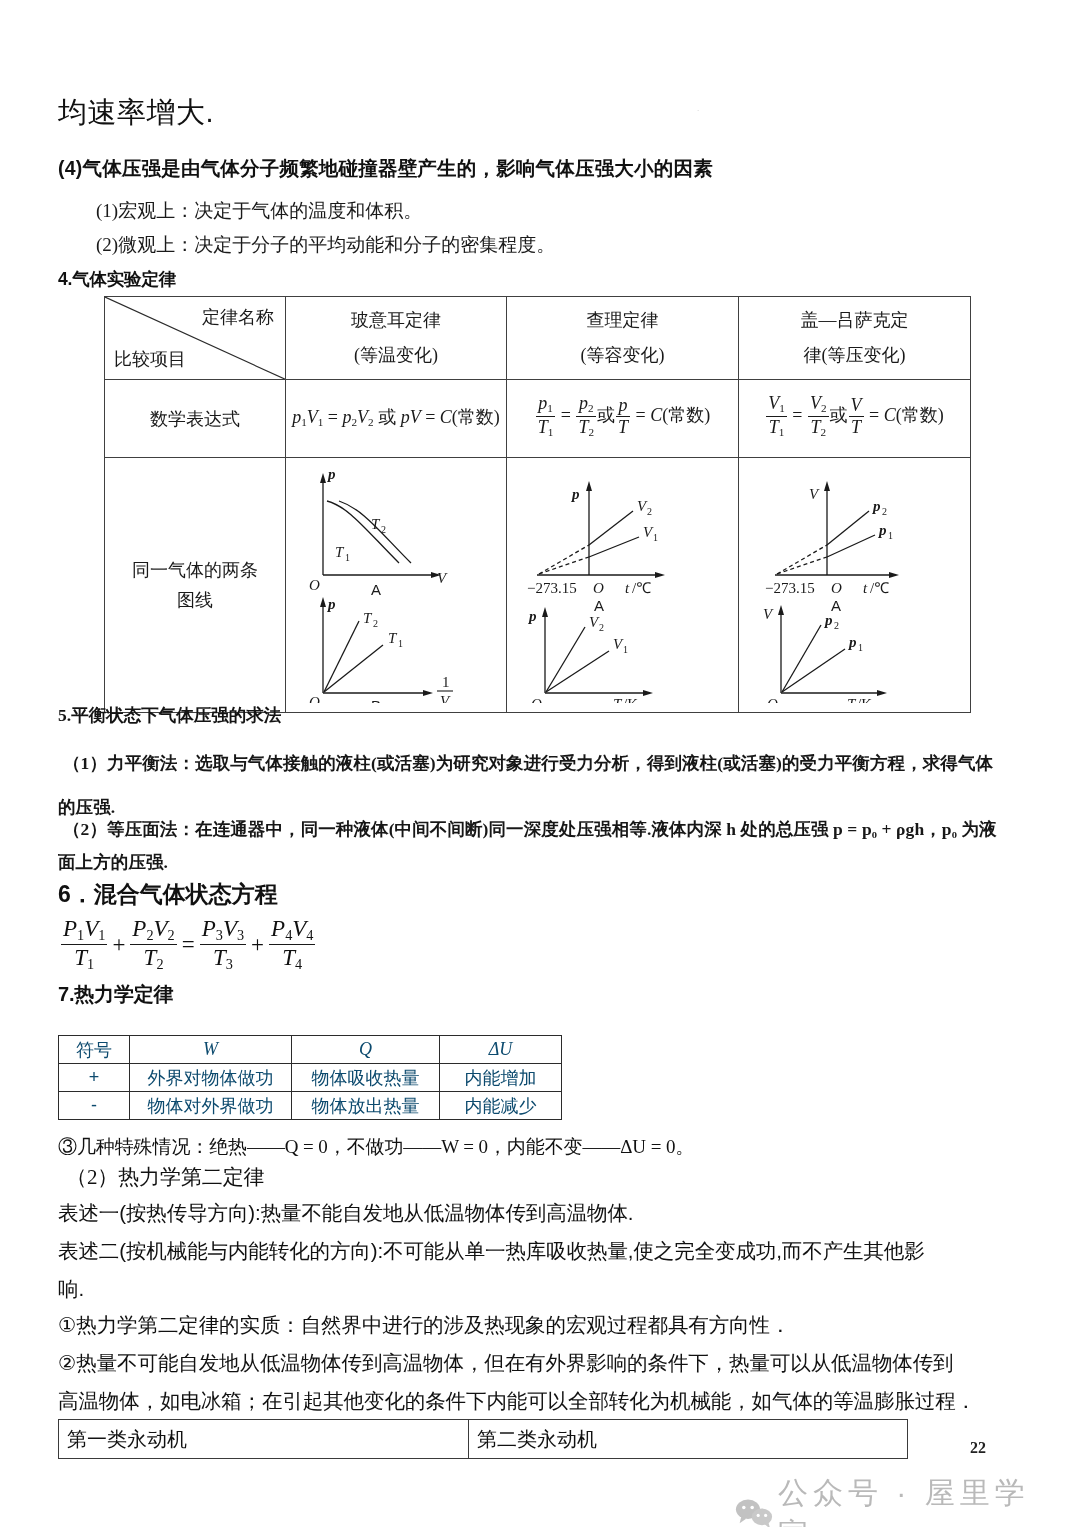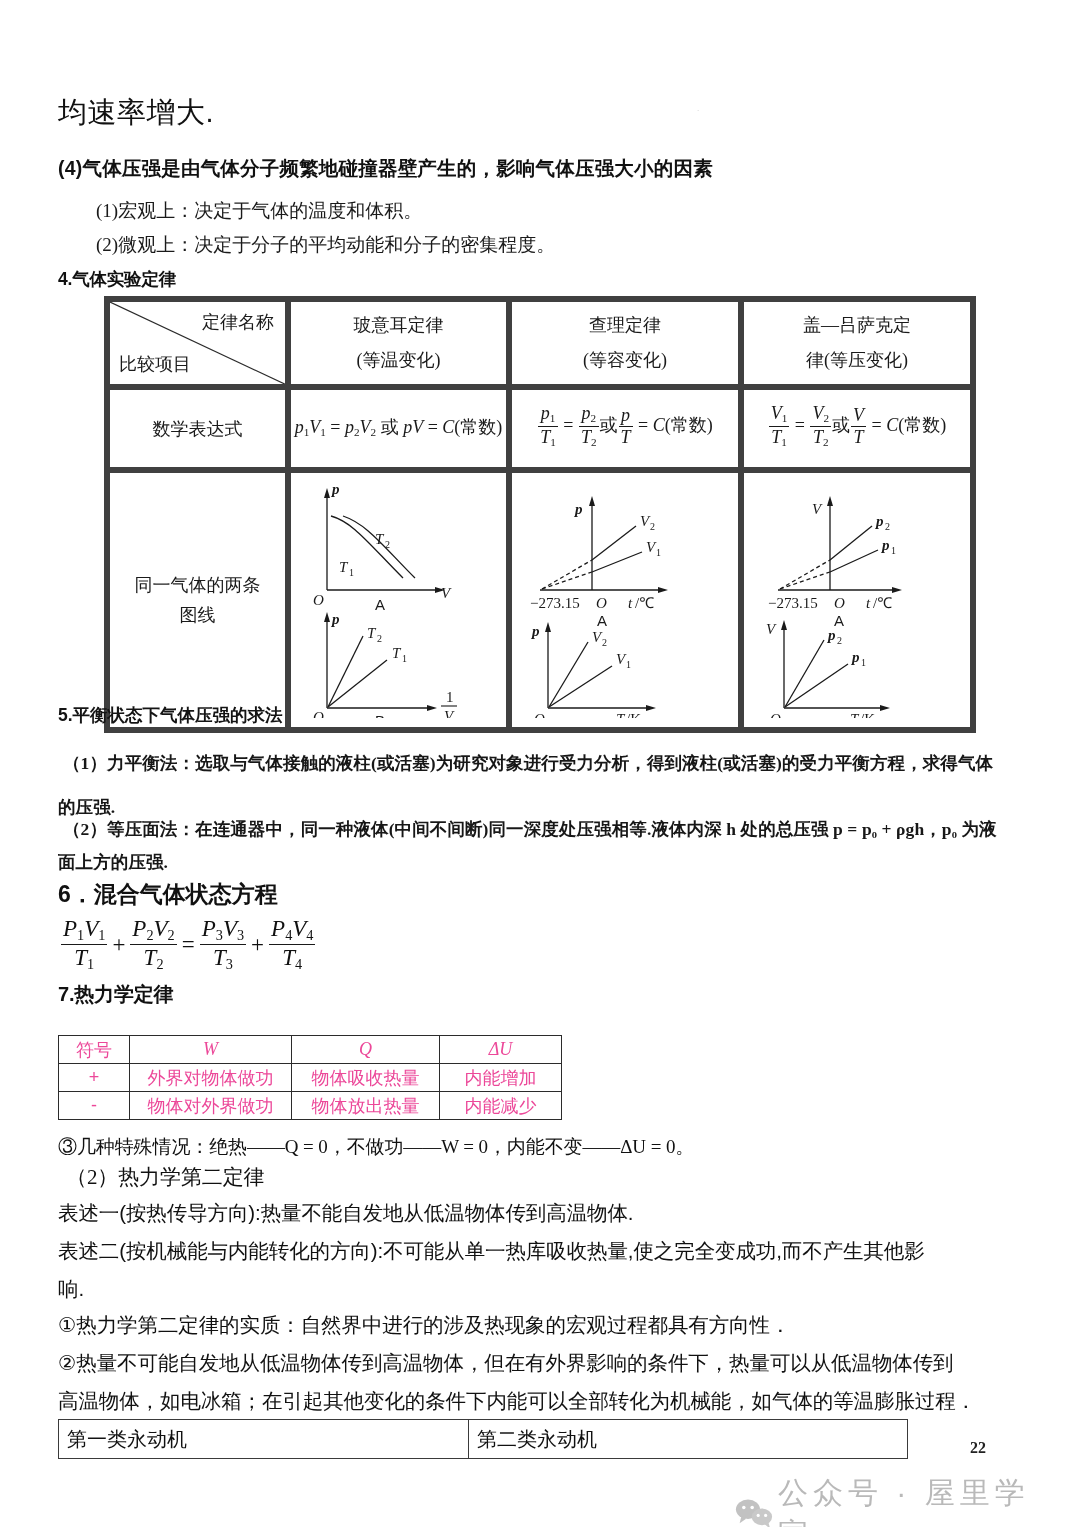--- a/index.html
+++ b/index.html
@@ -25,21 +25,21 @@
   .sec-title{
     position:absolute;font-weight:bold;font-size:17.5px;
     font-family:"Liberation Sans","DejaVu Sans",sans-serif;color:#111;letter-spacing:-.2px;
   }
 
   
   .tbl1{
     position:absolute;left:104px;top:291px;width:866px;
     border-collapse:collapse;table-layout:fixed;
   }
-  .tbl1 td{border:6px solid #404040;text-align:center;vertical-align:middle;font-size:18px;}
+  .tbl1 td{border:1px solid #404040;text-align:center;vertical-align:middle;font-size:18px;}
   .c0{width:181px;}
   .c1{width:221px;}
   .c2{width:232px;}
   .c3{width:232px;}
 
   
   .diag{position:relative;height:78px;padding:0;}
   .diag .dline{
     position:absolute;left:0;top:0;width:100%;height:100%;
   }
@@ -51,21 +51,21 @@
   .frac{display:inline-block;vertical-align:middle;text-align:center;line-height:1.05;margin:0 1px;}
   .frac .num{display:block;border-bottom:1.1px solid #1a1a1a;padding:0 2px 1px;}
   .frac .den{display:block;padding:1px 2px 0;}
 
   .graphcell{padding:4px 0;height:246px;}
   .lbl-rot{font-size:18px;line-height:1.7;}
 
   
   .p5{
     position:absolute;left:58px;font-size:17.5px;line-height:1;color:#141414;
-    font-family:Liberation Sans, sans-serif;font-weight:bold;
+    font-family:Liberation Serif, serif;font-weight:bold;
   }
   .kai{
     position:absolute;font-family:"Liberation Serif","DejaVu Serif",serif;
     font-size:17.5px;color:#171717;letter-spacing:.1px;font-weight:bold;
   }
 
   
   .h6{
     position:absolute;left:58px;top:874px;font-size:23px;font-weight:bold;
     font-family:"Liberation Sans","DejaVu Sans",sans-serif;color:#111;
@@ -76,21 +76,21 @@
   }
   .bigfrac .frac{font-size:23px;}
   .bigfrac .op{display:inline-block;vertical-align:middle;margin:0 4px;font-style:normal;}
 
   
   .tbl2{
     position:absolute;left:58px;top:1030px;width:503px;border-collapse:collapse;table-layout:fixed;
   }
   .tbl2 td{
     border:1px solid #2b2b2b;text-align:center;height:25px;font-size:18px;
-    font-family:"Liberation Sans","DejaVu Sans",sans-serif;color:#ec4899;
+    font-family:"Liberation Sans","DejaVu Sans",sans-serif;color:#0c4a6e;
   }
   .tbl2 td.mcol{font-family:"Liberation Serif","DejaVu Serif",serif;}
   .w0{width:71px;}.w1{width:162px;}.w2{width:148px;}.w3{width:122px;}
 
   
   .tbl3{
     position:absolute;left:58px;top:1386px;width:850px;border-collapse:collapse;table-layout:fixed;
   }
   .tbl3 td{
     border:1px solid #3a3a3a;height:36px;font-size:20px;padding-left:8px;

